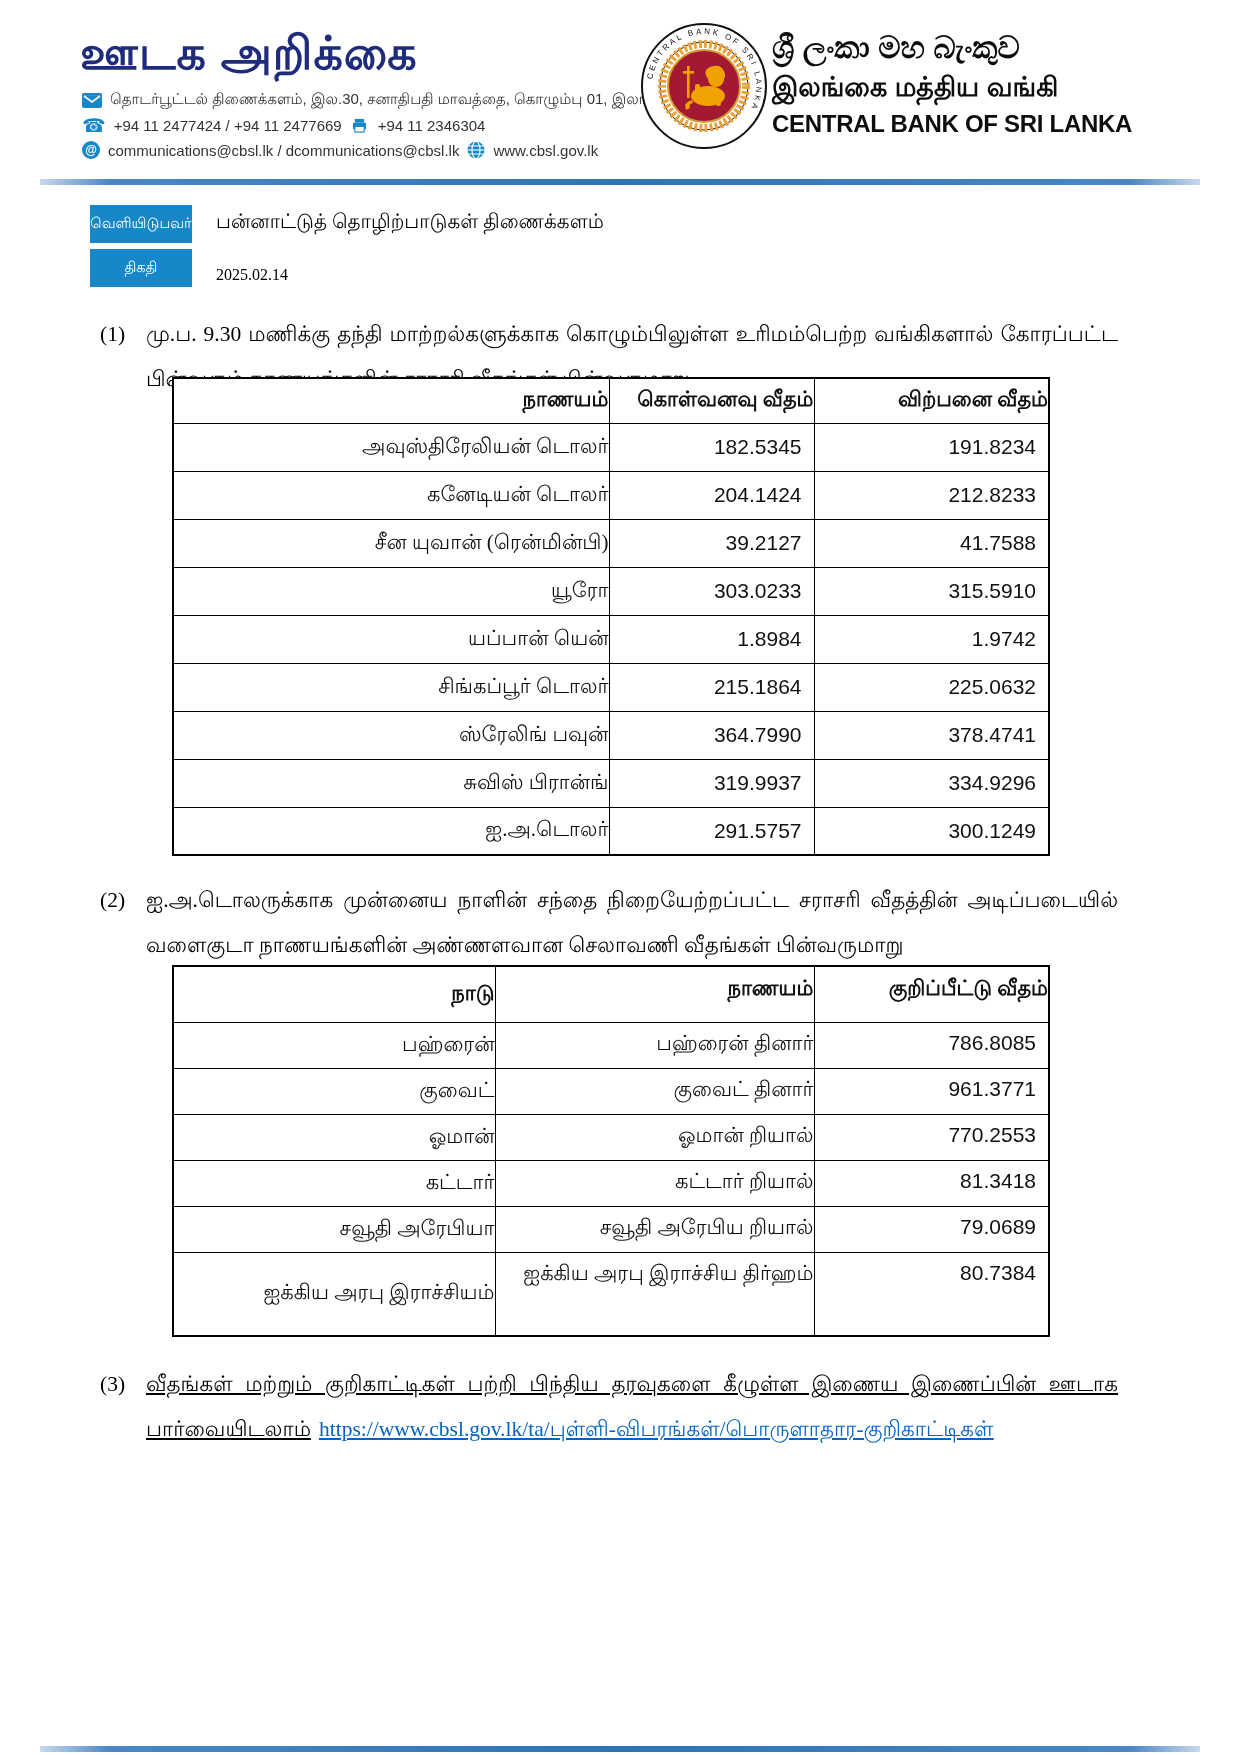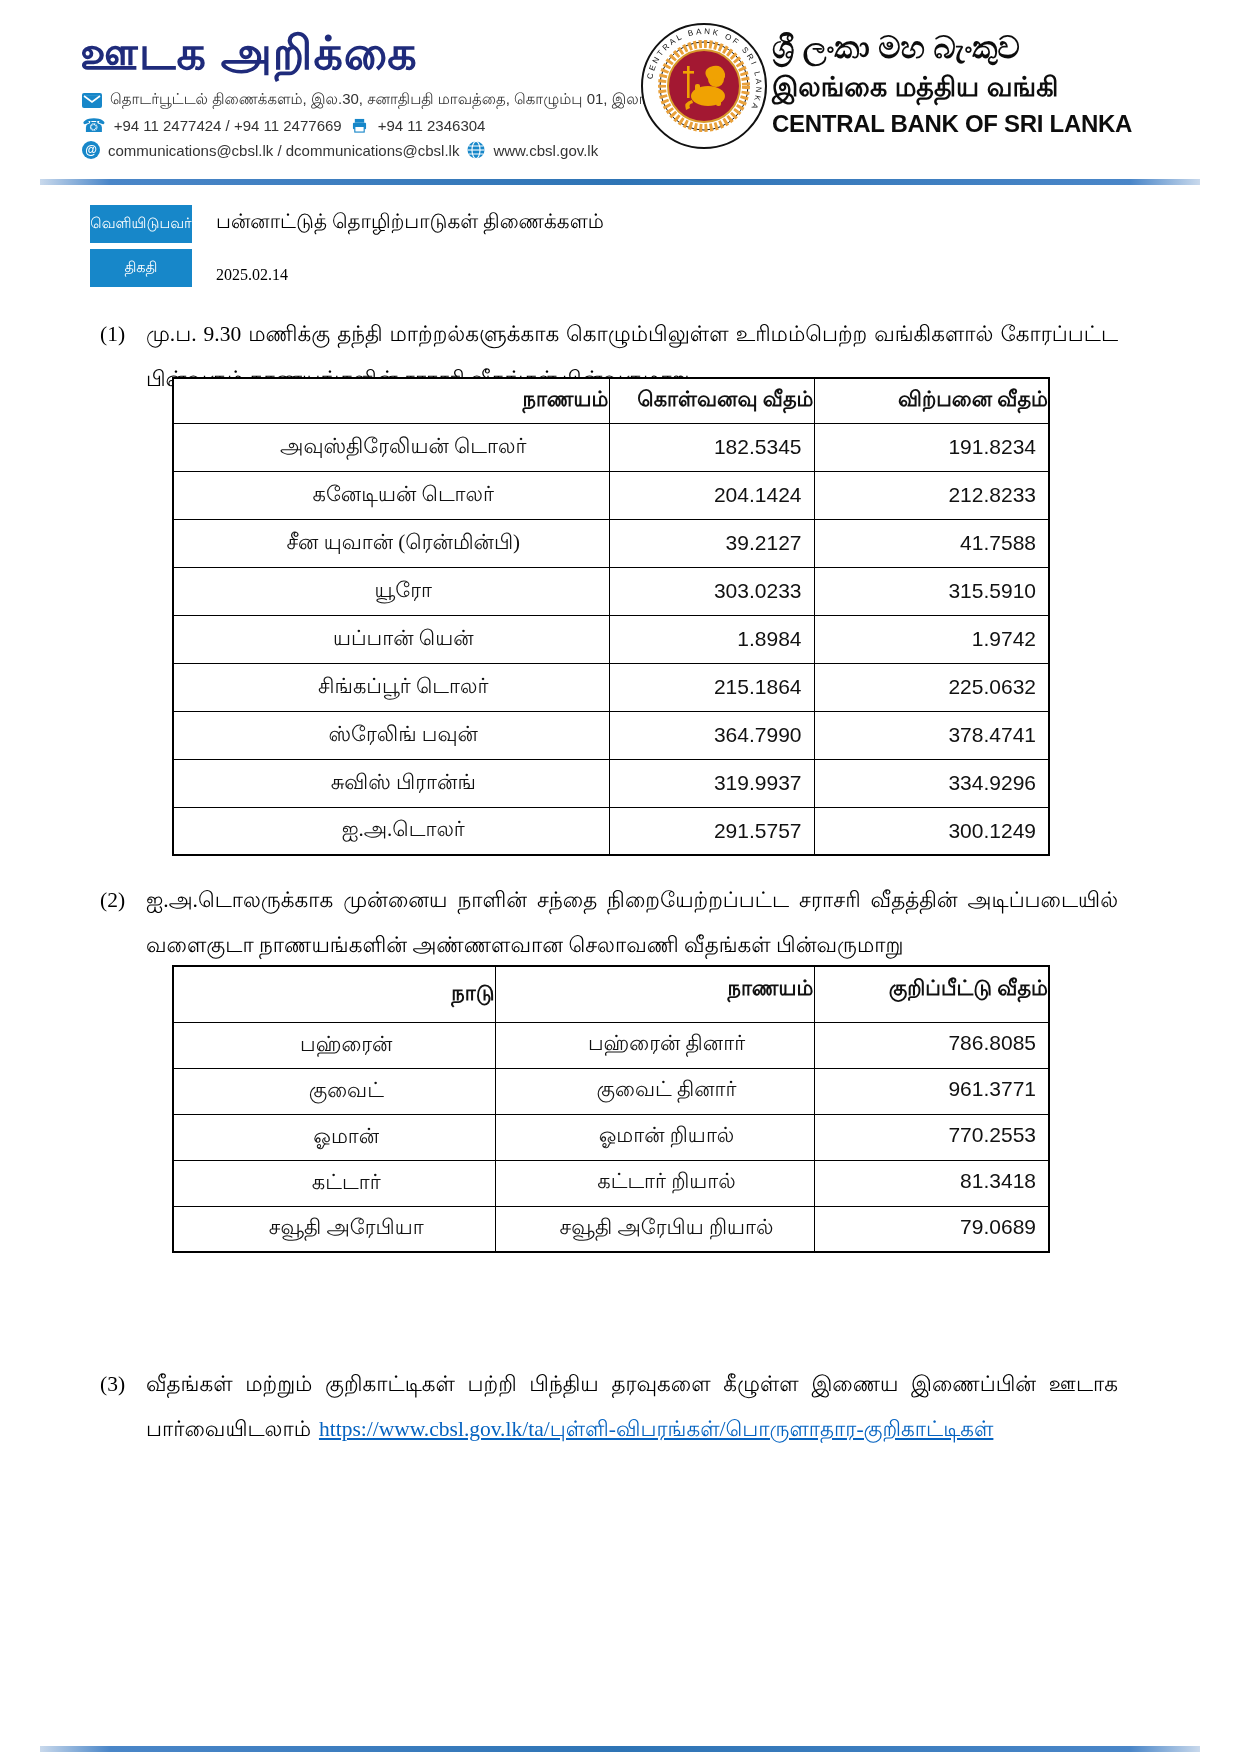--- a/index.html
+++ b/index.html
@@ -47,21 +47,21 @@
     font-size:21.5px; line-height:45px; color:#000;
     text-align:justify; padding-left:46px; text-indent:-46px;
   }
   .pnum { display:inline-block; width:46px; text-indent:0; }
   .doc-link { color:#0563c1; text-decoration:underline; margin-left:8px; }
   
   .tbl { position:absolute; border-collapse:collapse; table-layout:fixed;
          border:2.2px solid #000; background:#fff; }
   .tbl th, .tbl td { border:1.6px solid #000; font-size:21px; }
   .tbl th { font-weight:bold; text-align:right; }
-  .c1 { text-align:center; padding-left:24px; }
+  .c1 { text-align:right; padding-left:24px; }
   .numcell { text-align:right; padding-right:12px;
     font-family:"Liberation Sans", sans-serif; font-size:20px;margin-left:48px; }
   .t1 th { height:45px; }
   .t1 td { height:48px; }
   .t2 th { height:56px; }
   .t2 th.vtop { vertical-align:top; padding-top:9px; }
   .t2 td { height:46px; }
   .t2 td.vtop { vertical-align:top; padding-top:8px; }
   .t2 tr.tall td { height:84px; }
 </style>
@@ -245,18 +245,23 @@
     <tr>
         <td class="c1">கட்டார்</td>
         <td class="c1 vtop">கட்டார்  றியால்</td>
         <td class="numcell vtop">81.3418</td>
       </tr>
     <tr>
         <td class="c1">சவூதி  அரேபியா</td>
         <td class="c1 vtop">சவூதி  அரேபிய  றியால்</td>
         <td class="numcell vtop">79.0689</td>
       </tr>
+    <tr class="tall">
+        <td class="c1">ஐக்கிய  அரபு  இராச்சியம்</td>
+        <td class="c1 vtop">ஐக்கிய  அரபு  இராச்சிய  திர்ஹம்</td>
+        <td class="numcell vtop">80.7384</td>
+      </tr>
   </tbody>
 </table>
 
-<div class="para" style="top:1362px;"><span class="pnum">(3)</span><span>வீதங்கள் மற்றும் குறிகாட்டிகள் பற்றி பிந்திய தரவுகளை கீழுள்ள இணைய இணைப்பின் ஊடாக பார்வையிடலாம்</span><a class="doc-link" href="#">https://www.cbsl.gov.lk/ta/புள்ளி-விபரங்கள்/பொருளாதார-குறிகாட்டிகள்</a></div>
+<div class="para" style="top:1362px;text-decoration:underline;"><span class="pnum">(3)</span><span>வீதங்கள் மற்றும் குறிகாட்டிகள் பற்றி பிந்திய தரவுகளை கீழுள்ள இணைய இணைப்பின் ஊடாக பார்வையிடலாம்</span><a class="doc-link" href="#">https://www.cbsl.gov.lk/ta/புள்ளி-விபரங்கள்/பொருளாதார-குறிகாட்டிகள்</a></div>
 
 <div class="rule rule-bottom"></div>
 
 </body></html>

